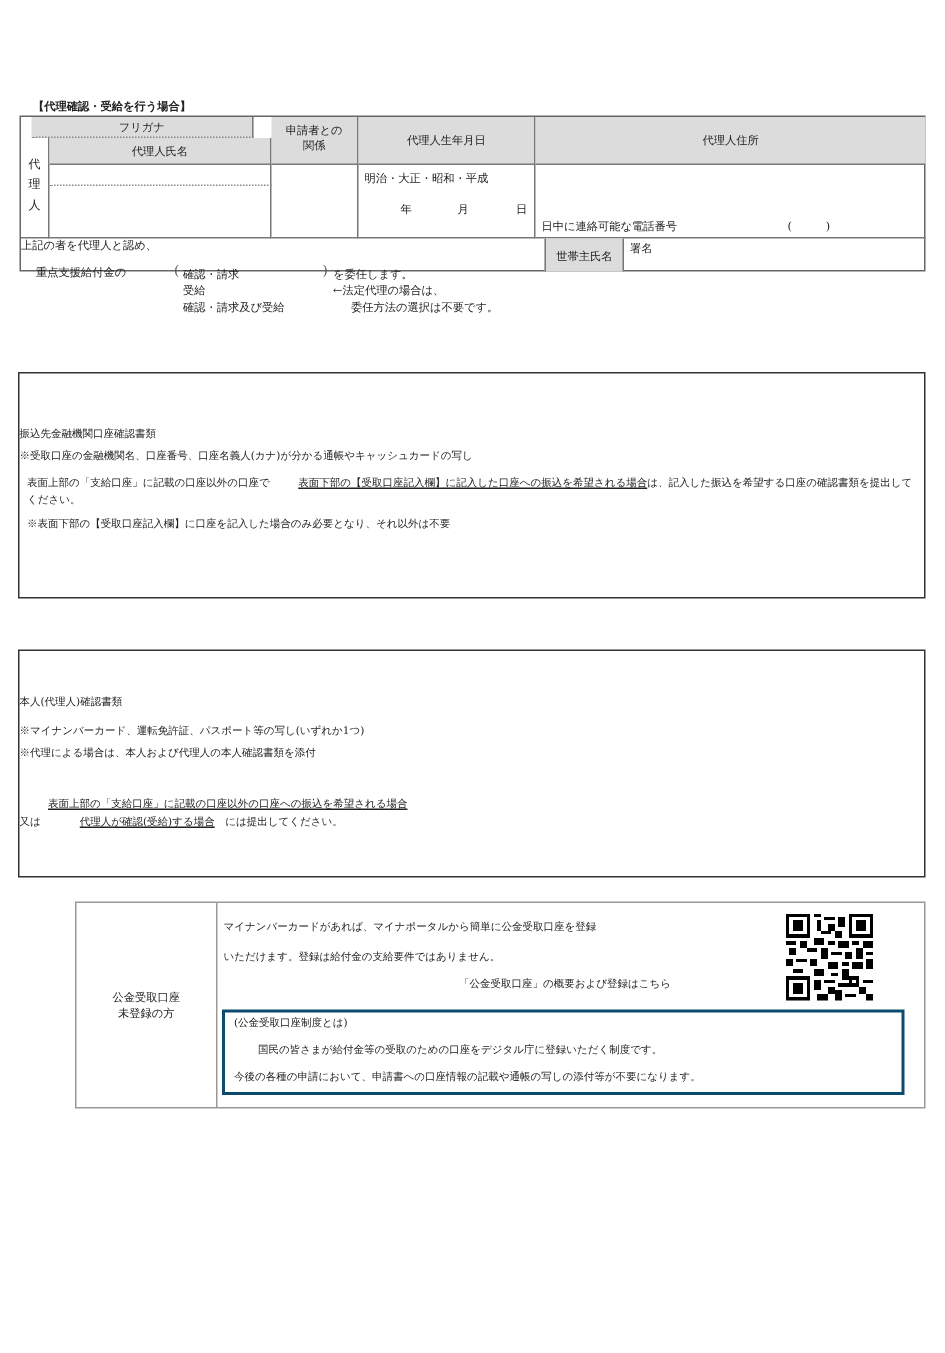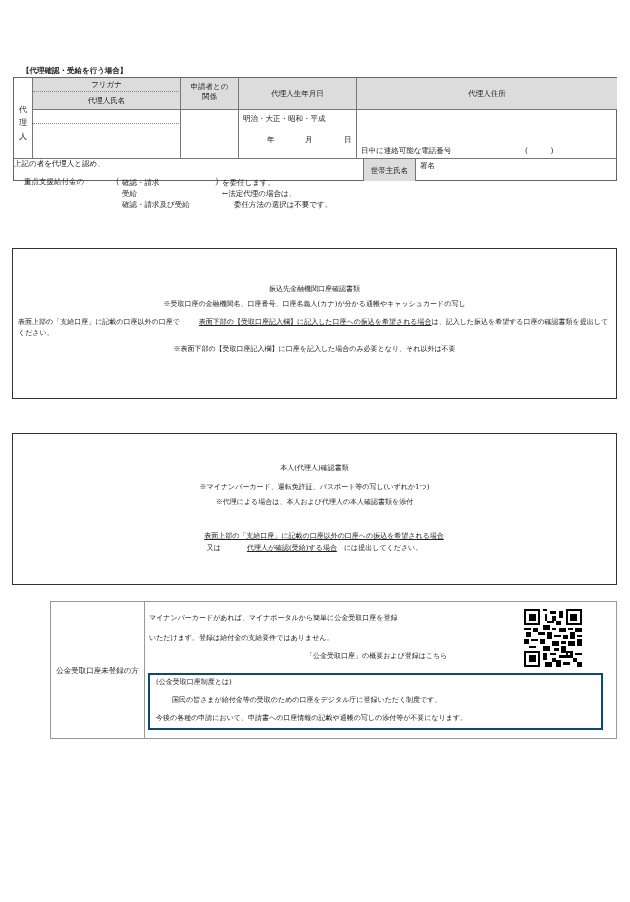--- a/index.html
+++ b/index.html
@@ -11,21 +11,21 @@
   .u { text-decoration: underline; margin-left: 19px; }
 
   
   #sec1-title { left: 22px; top: 66px; font-size: 7.5px; font-weight: bold; }
   #agent-table { left: 13px; top: 77px; width: 604px; height: 104px; border: 1px solid #666; }
   .cell { position: absolute; border-right: 1px solid #777; border-bottom: 1px solid #777; }
   .dot { border-bottom: 1px dotted #888 !important; }
 
   
   .box { position: absolute; left: 12px; width: 605px; border: 1.5px solid #333; }
-  .box .line { position: absolute; left: 0; right: 0; text-align: center; font-size: 7px; }
+  .box .line { position: absolute; left: 0; right: 0; text-align: left; font-size: 7px; }
   .box .para { position: absolute; left: 5px; right: 5px; font-size: 7px; line-height: 11px; }
 
   
   #public-table { left: 50px; top: 601px; width: 567px; height: 138px; border: 1px solid #999; }
   #public-left { left: 0; top: 0; width: 94px; height: 136px; border-right: 1px solid #999; }
   #inner-box { left: 148px; top: 673px; width: 455px; height: 57px; border: 2px solid #0c4a6e; }
   .qr { position: absolute; left: 522px; top: 609px; width: 62px; height: 58px; }
 </style>
 </head>
 <body>
@@ -33,21 +33,21 @@
 <div id="sec1-title" class="abs">【代理確認・受給を行う場合】</div>
 
 <div id="agent-table" class="abs">
 
   <div class="cell" style="left:0;top:0;width:19px;height:81px;display:flex;flex-direction:column;justify-content:center;align-items:center;padding-top:10px;gap:4px;font-size:8px;">
     <span>代</span>
     <span>理</span>
     <span>人</span>
   </div>
 
-  <div class="cell gray center dot" style="left:19px;top:0;width:148px;height:14px;">フリガナ</div>
+  <div class="cell gray center dot" style="left:7px;top:0;width:148px;height:14px;">フリガナ</div>
   <div class="cell gray center" style="left:19px;top:14px;width:148px;height:18px;">代理人氏名</div>
 
   <div class="cell gray" style="left:167px;top:0;width:58px;height:32px;text-align:center;padding-top:4px;line-height:10px;">
     <div>申請者との</div>
     <div>関係</div>
   </div>
 
   <div class="cell gray center" style="left:225px;top:0;width:118px;height:32px;">代理人生年月日</div>
 
   <div class="cell gray center" style="left:343px;top:0;width:260px;height:32px;border-right:none;">代理人住所</div>
@@ -87,35 +87,35 @@
   <div>←法定代理の場合は、</div>
   <div style="padding-left:12px;">委任方法の選択は不要です。</div>
 </div>
 
 <div class="box" style="top:248px;height:151px;">
   <div class="line" style="top:36px;">振込先金融機関口座確認書類</div>
   <div class="line" style="top:51px;">※受取口座の金融機関名、口座番号、口座名義人(カナ)が分かる通帳やキャッシュカードの写し</div>
   <div class="para" style="top:68px;">
     <span>表面上部の「支給口座」に記載の口座以外の口座で</span><span class="u">表面下部の【受取口座記入欄】に記入した口座への振込を希望される場合</span><span>は、記入した振込を希望する口座の確認書類を提出してください。</span>
   </div>
-  <div class="para" style="top:95px;text-align:center;">※表面下部の【受取口座記入欄】に口座を記入した場合のみ必要となり、それ以外は不要</div>
+  <div class="para" style="top:95px;">※表面下部の【受取口座記入欄】に口座を記入した場合のみ必要となり、それ以外は不要</div>
 </div>
 
 <div class="box" style="top:433px;height:152px;">
   <div class="line" style="top:30px;">本人(代理人)確認書類</div>
   <div class="line" style="top:49px;">※マイナンバーカード、運転免許証、パスポート等の写し(いずれか1つ)</div>
   <div class="line" style="top:64px;">※代理による場合は、本人および代理人の本人確認書類を添付</div>
   <div class="line" style="top:98px;">
     <span class="u">表面上部の「支給口座」に記載の口座以外の口座への振込を希望される場合</span>
   </div>
   <div class="line" style="top:110px;white-space:pre;"><span>又は　</span><span class="u">代理人が確認(受給)する場合</span><span>　には提出してください。</span></div>
 </div>
 
 <div id="public-table" class="abs">
-  <div id="public-left" class="abs center" style="flex-direction:row;line-height:11px;">
+  <div id="public-left" class="abs center" style="flex-direction:column;line-height:11px;">
     <div>公金受取口座</div>
     <div>未登録の方</div>
   </div>
 </div>
 <div class="abs" style="left:149px;top:614px;font-size:7px;">マイナンバーカードがあれば、マイナポータルから簡単に公金受取口座を登録</div>
 <div class="abs" style="left:149px;top:634px;font-size:7px;">いただけます。登録は給付金の支給要件ではありません。</div>
 <div class="abs" style="left:306px;top:652px;font-size:7px;">「公金受取口座」の概要および登録はこちら</div>
 
 <svg class="qr" viewBox="0 0 25 25" shape-rendering="crispEdges">
   <rect width="25" height="25" fill="#fff"></rect>

